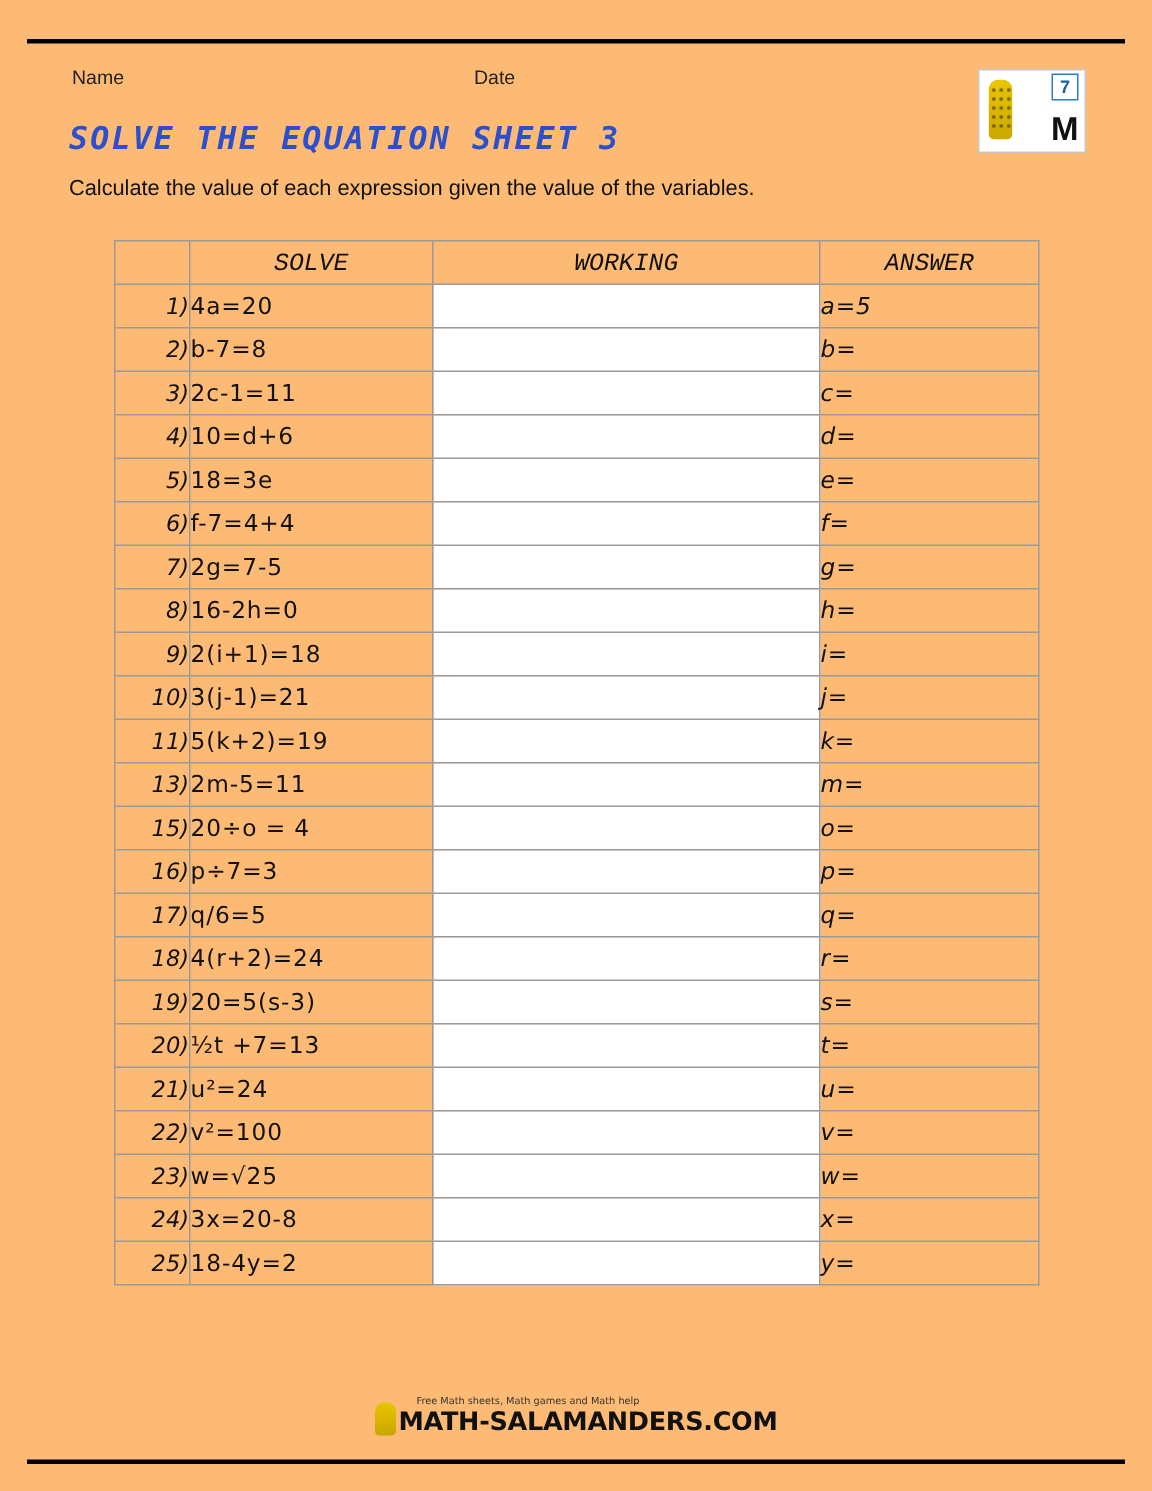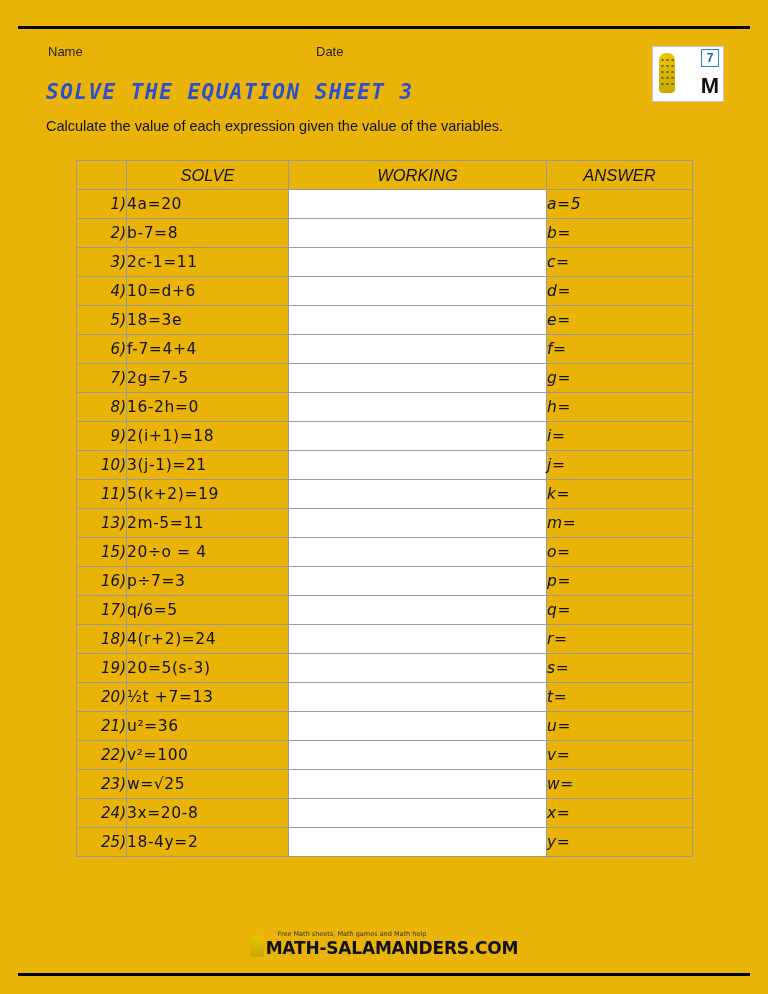--- a/index.html
+++ b/index.html
@@ -13,21 +13,21 @@
     width: 768px;
     height: 994px;
     position: relative;
     overflow: hidden;
   }
   .page {
     position: absolute;
     left: 0; top: 0;
     width: 768px;
     height: 994px;
-    background: #eab308;
+    background: #fdba74;
   }
   .top-rule {
     position: absolute;
     left: 18px; right: 18px;
     top: 26px;
     height: 3px;
     background: #000;
   }
   .bottom-rule {
     position: absolute;
@@ -134,21 +134,21 @@
     padding: 0;
     height: 29px;
     vertical-align: middle;
   }
   col.c-num { width: 50px; }
   col.c-solve { width: 162px; }
   col.c-working { width: 258px; }
   col.c-answer { width: 146px; }
 
   th.hd {
-    font-family: Liberation Sans, sans-serif;
+    font-family: Liberation Mono, monospace;
     font-style: italic;
     font-weight: normal;
     font-size: 16.5px;
     color: #111;
     text-align: center;
     height: 30px;
   }
   th.hd-blank { border-top-color: #9a9a9a; }
 
   td.num {
@@ -352,21 +352,21 @@
           <td class="answer">s=</td>
         </tr>
         <tr>
           <td class="num">20)</td>
           <td class="solve">½t  +7=13</td>
           <td class="working"></td>
           <td class="answer">t=</td>
         </tr>
         <tr>
           <td class="num">21)</td>
-          <td class="solve">u²=36</td>
+          <td class="solve">u²=24</td>
           <td class="working"></td>
           <td class="answer">u=</td>
         </tr>
         <tr>
           <td class="num">22)</td>
           <td class="solve">v²=100</td>
           <td class="working"></td>
           <td class="answer">v=</td>
         </tr>
         <tr>

